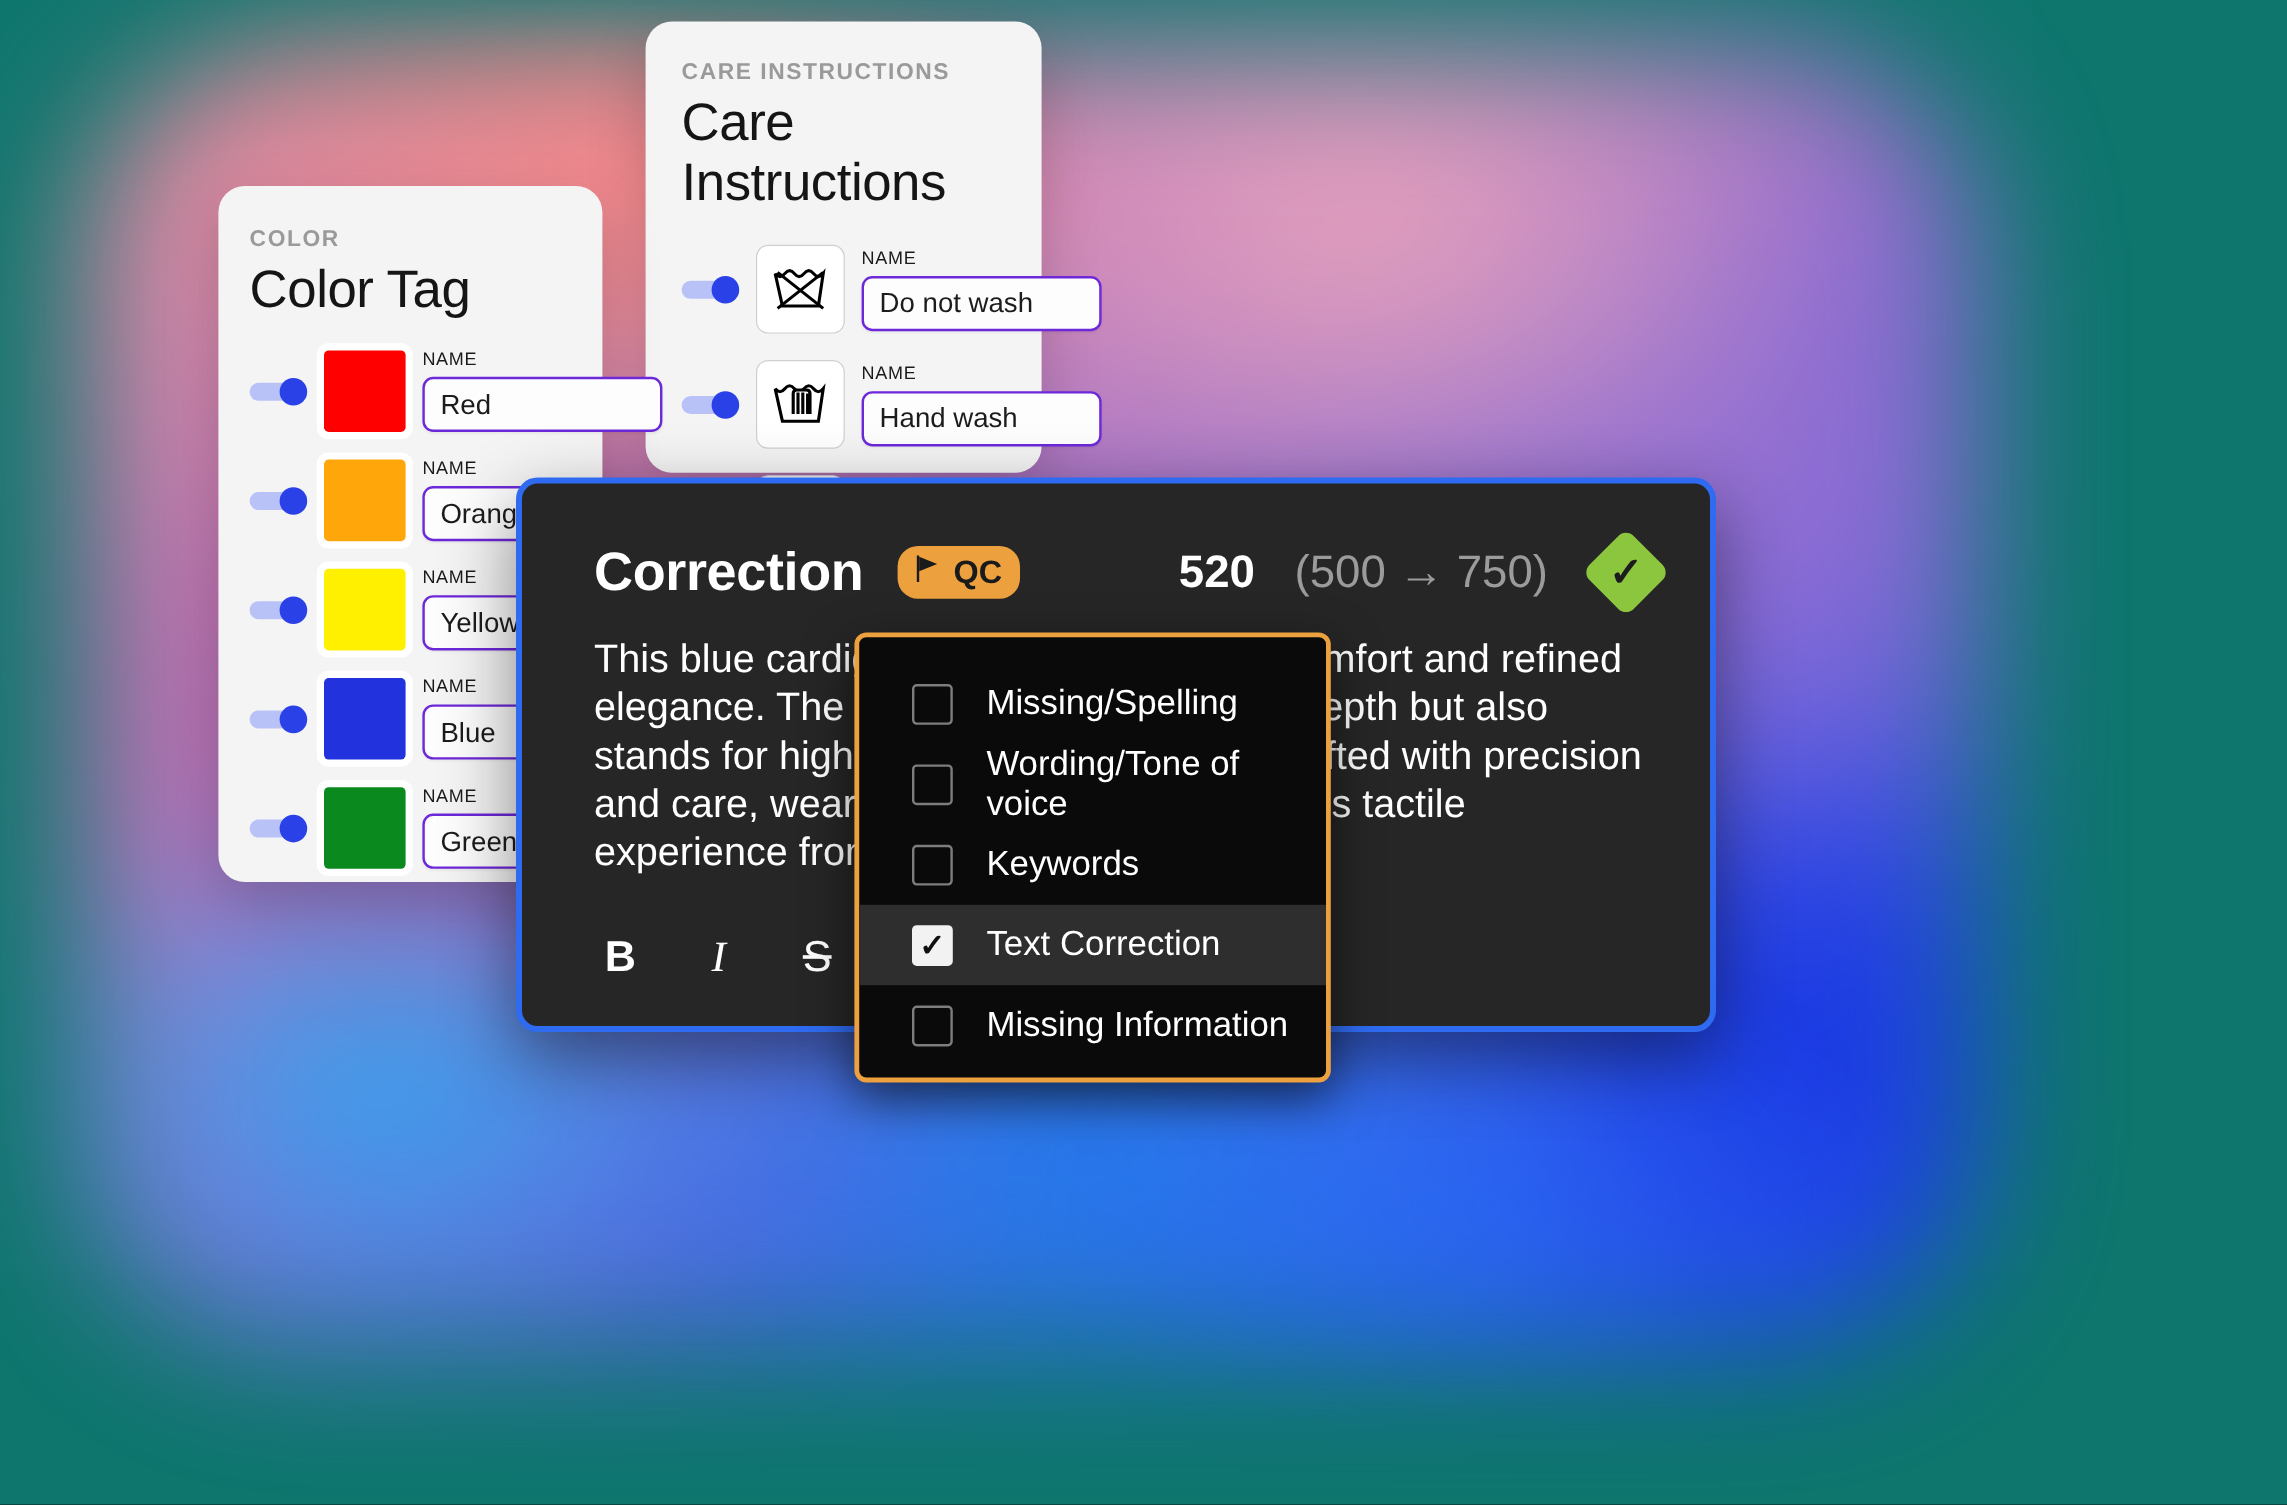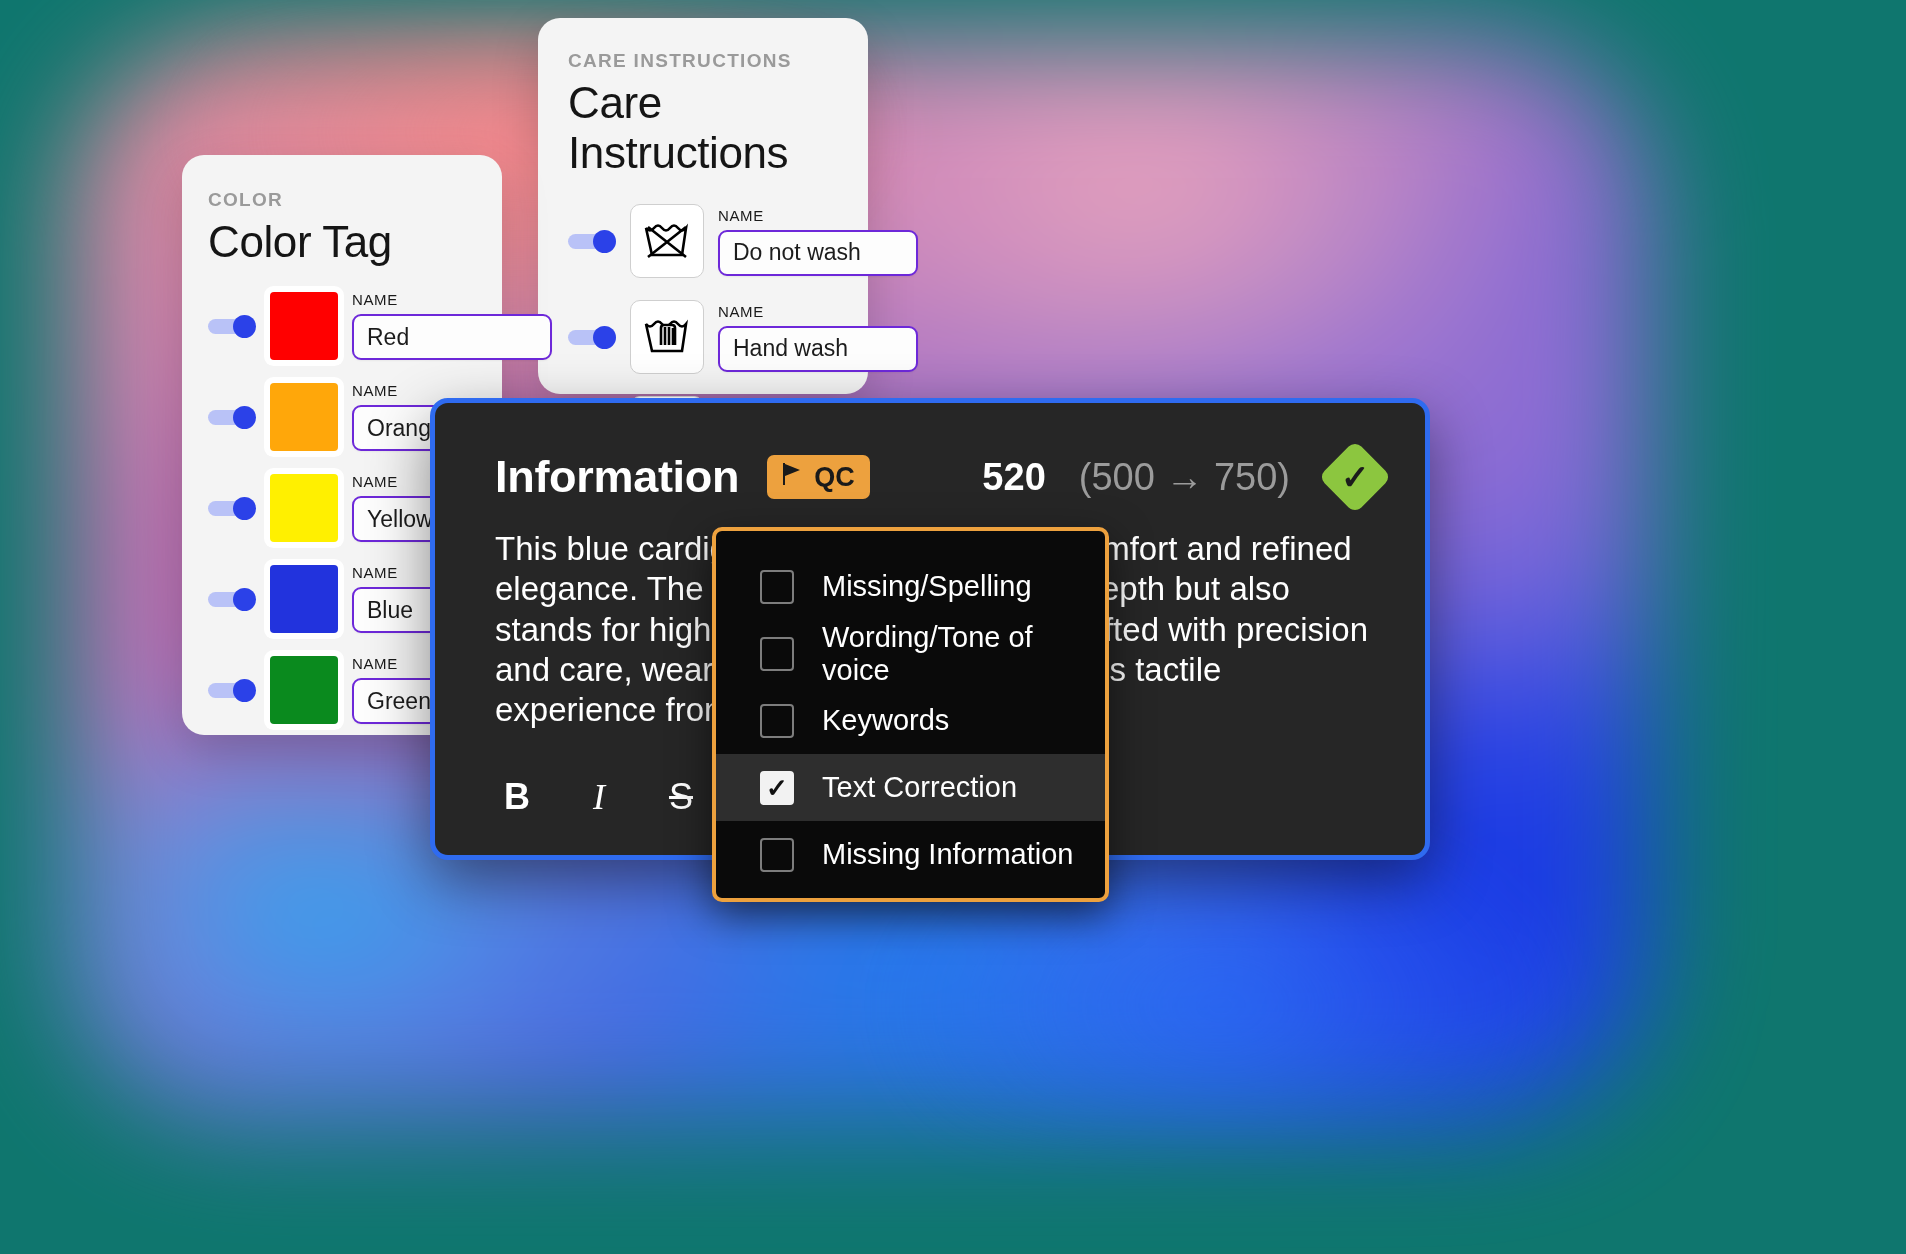--- a/index.html
+++ b/index.html
@@ -321,22 +321,22 @@
         <div>
           <div class="name-label">NAME</div>
           <div class="name-input">Green</div>
         </div>
       </div>
     </div>
   </div>
 
   <div id="desc-panel" style="border-color: rgb(47, 107, 240);">
     <div class="desc-head">
-      <div class="desc-title">Information</div>
-      <div class="qc-badge" style="background: rgb(237, 161, 62);">
+      <div class="desc-title">Correction</div>
+      <div class="qc-badge" style="background: rgb(237, 161, 62); border-radius: 17px;">
         <span>
           <svg width="22" height="24" viewBox="0 0 22 24" fill="#1a1a1a">
               <path d="M3 1 L3 23 M3 2 L18 8 L3 14 Z"></path>
               <path d="M2 1 L2 23" stroke="#1a1a1a" stroke-width="2"></path>
             </svg>
         </span>
         <span>QC</span>
       </div>
       <div class="counter">
         <span class="count-main">520</span>

